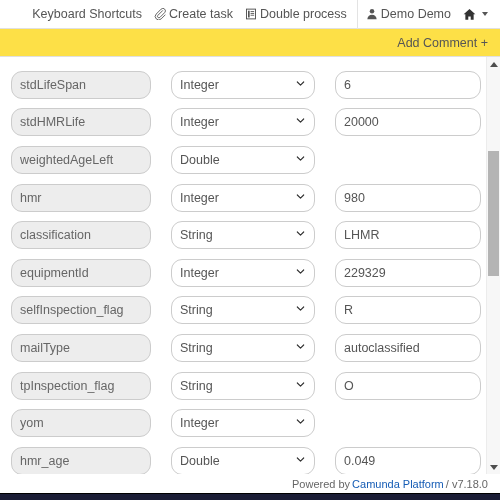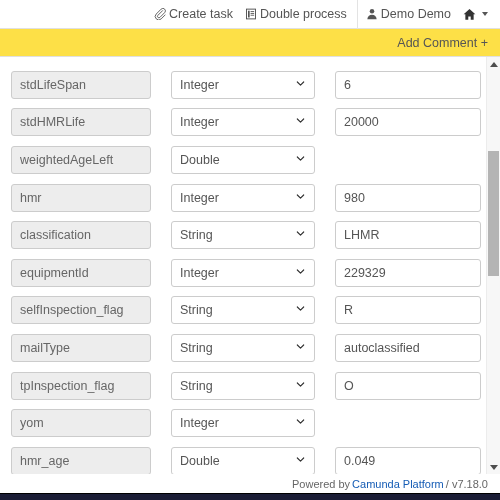--- a/index.html
+++ b/index.html
@@ -102,21 +102,21 @@
   .var-row {
     display: flex;
     align-items: center;
     height: 37.6px;
     padding: 0 0 0 11px;
   }
 
   .f-name, .f-type, .f-value {
     height: 28px;
     border: 1px solid #cccccc;
-    border-radius: 3px;
+    border-radius: 11px;
     font-size: 12.5px;
     color: #555555;
     font-family: "Liberation Sans", sans-serif;
     padding: 0 8px;
     display: flex;
     align-items: center;
     white-space: nowrap;
     overflow: hidden;
   }
 
@@ -221,20 +221,23 @@
     border-top: 1px solid #000;
   }
 </style>
 </head>
 <body>
 
 <div id="app">
 
   <div class="navbar">
 
+    <div class="nav-item">
+      <span>Keyboard Shortcuts</span>
+    </div>
 
     <div class="nav-item">
       <span class="ico">
         <svg width="12" height="12" viewBox="0 0 16 16">
           <path d="M11.5 3.5 5.2 9.8a1.9 1.9 0 0 0 2.7 2.7l6.3-6.3a3.3 3.3 0 0 0-4.7-4.7L3 8a4.6 4.6 0 0 0 6.6 6.5l5.2-5.2" fill="none" stroke="#555" stroke-width="1.2" stroke-linecap="round"></path>
         </svg>
       </span>
       <span>Create task</span>
     </div>
 

